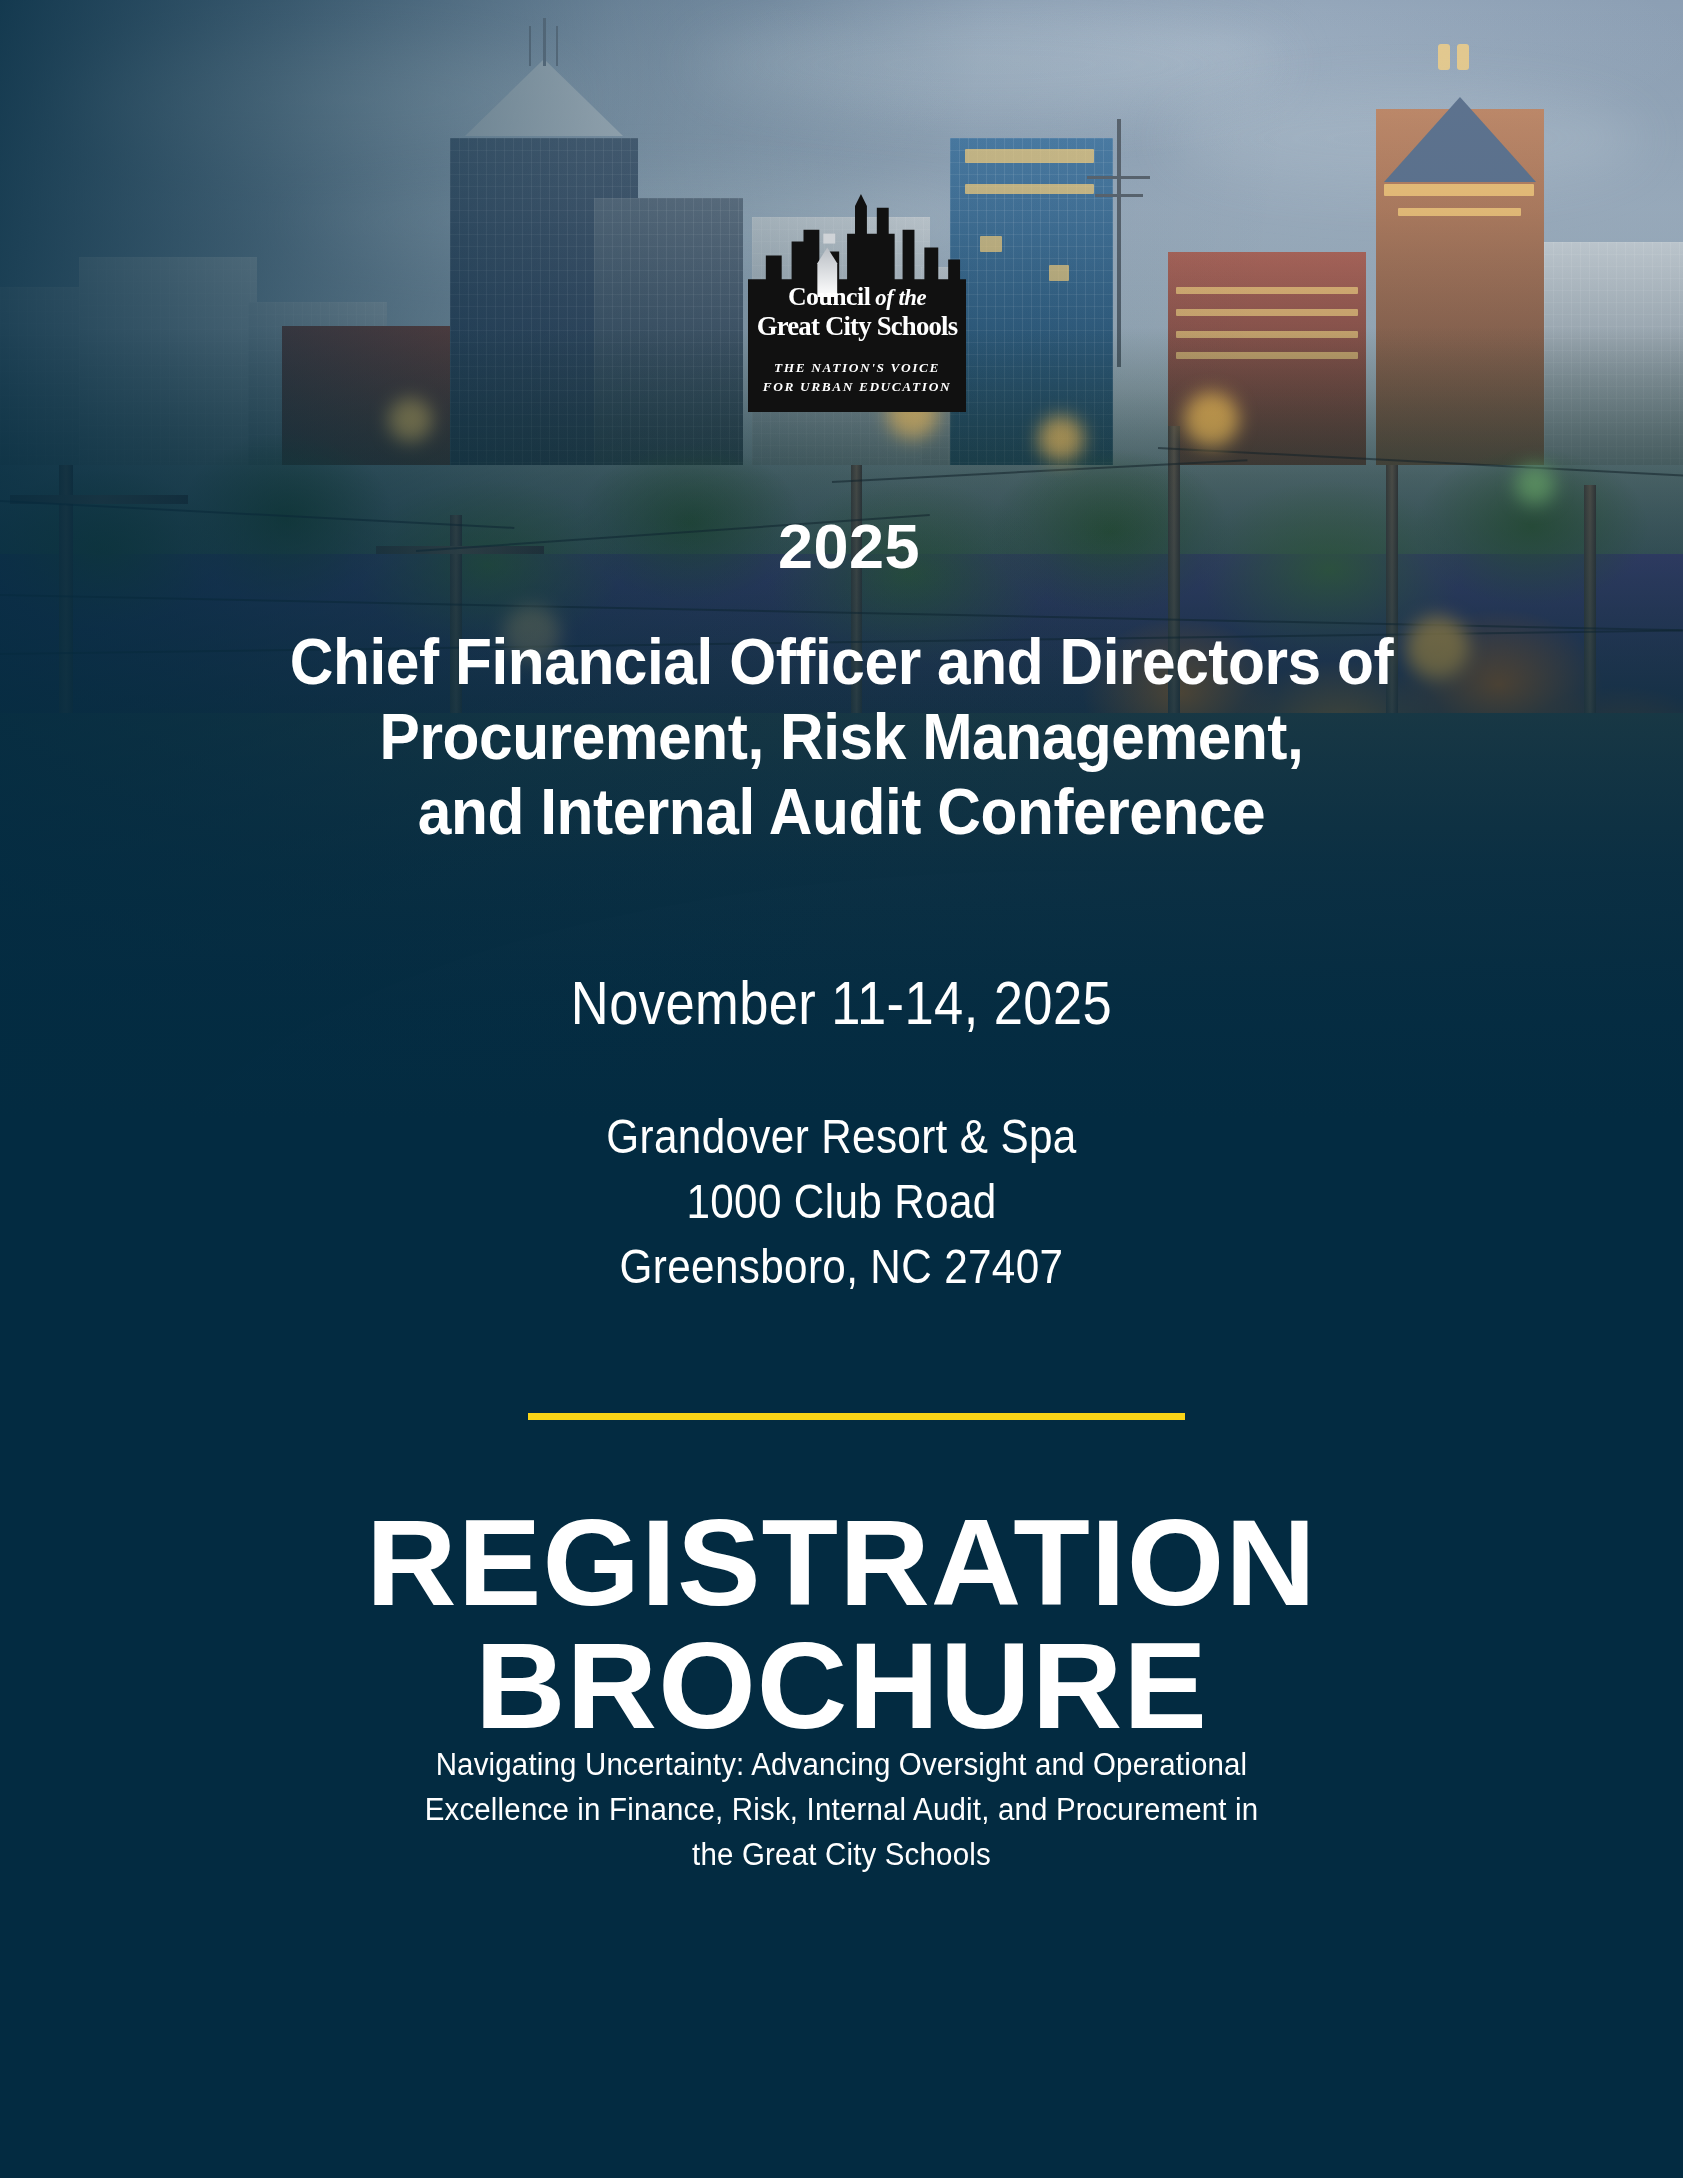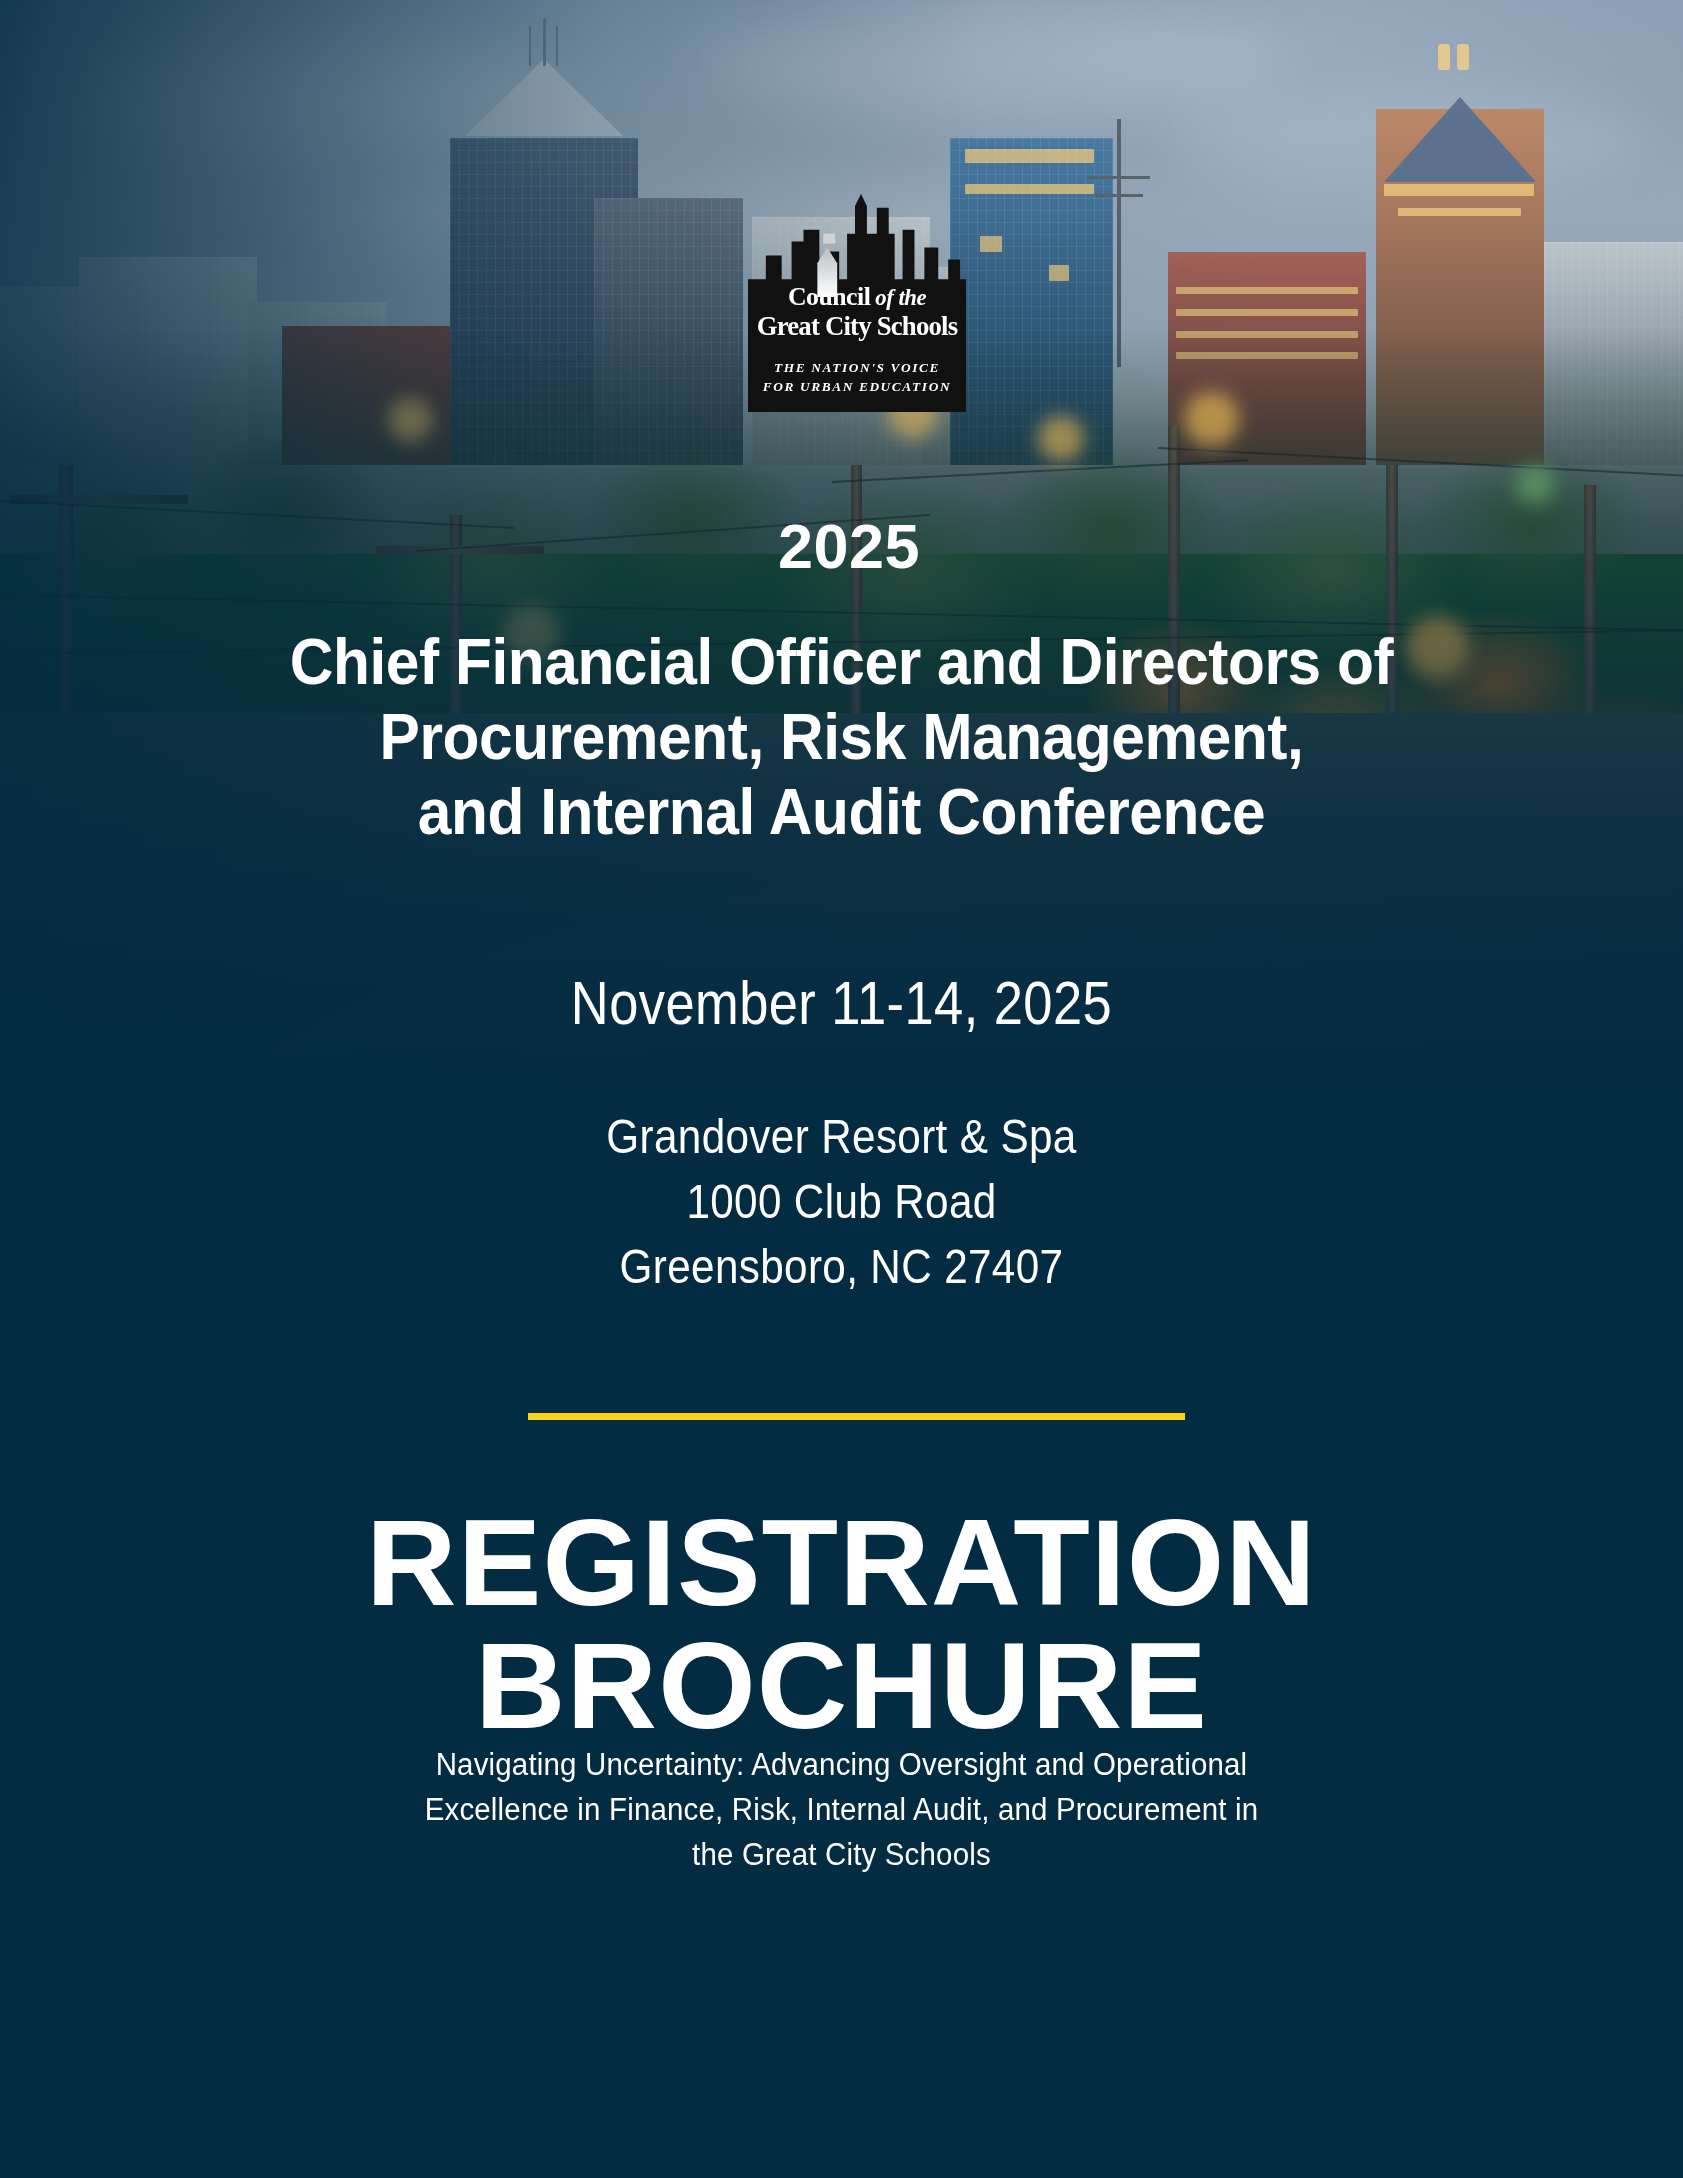--- a/index.html
+++ b/index.html
@@ -5,21 +5,21 @@
   html, body {
     margin: 0;
     padding: 0;
     background: #ffffff;
   }
   .page {
     position: relative;
     width: 1683px;
     height: 2178px;
     overflow: hidden;
-    background: #15803d;
+    background: #8b5cf6;
     font-family: "Liberation Sans", sans-serif;
   }
 
   
   .photo {
     position: absolute;
     inset: 0;
     overflow: hidden;
   }
   

